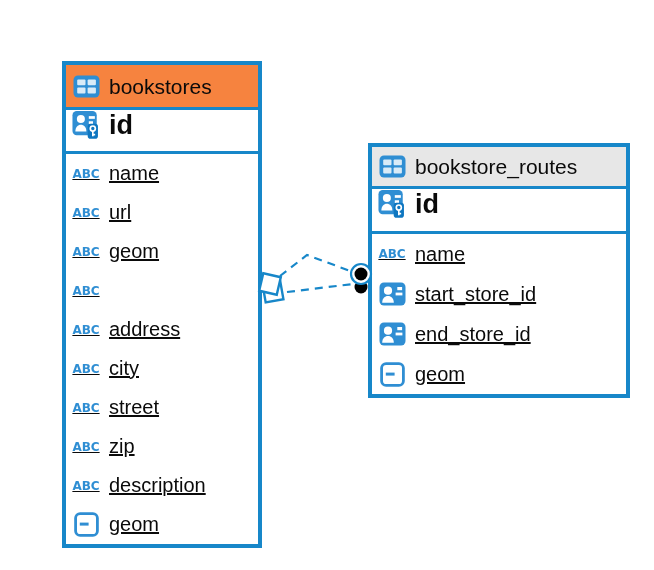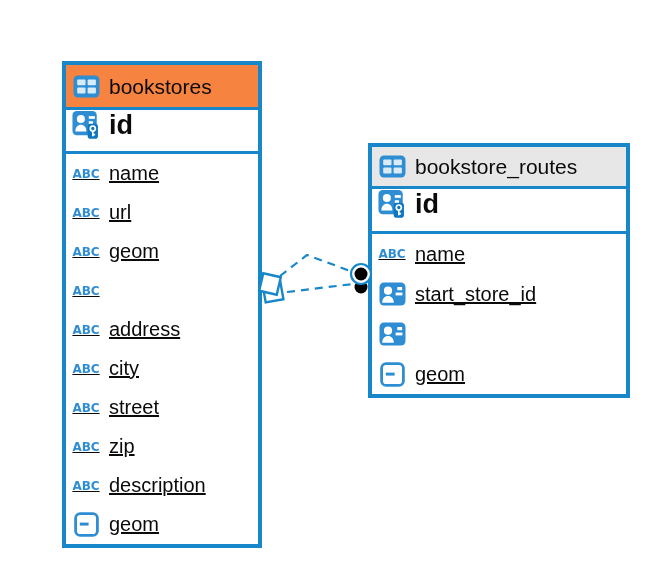--- a/index.html
+++ b/index.html
@@ -197,20 +197,21 @@
           </svg>
         </span>
       <span class="label">start_store_id</span>
     </div>
     <div class="crow">
       <span class="iconbox">
           <svg width="27" height="24">
             <use href="#sym-ref"></use>
           </svg>
         </span>
+      <span class="label">end_store_id</span>
     </div>
     <div class="crow">
       <span class="iconbox">
           <svg width="25" height="25">
             <use href="#sym-geom"></use>
           </svg>
         </span>
       <span class="label">geom</span>
     </div>
   </div>

